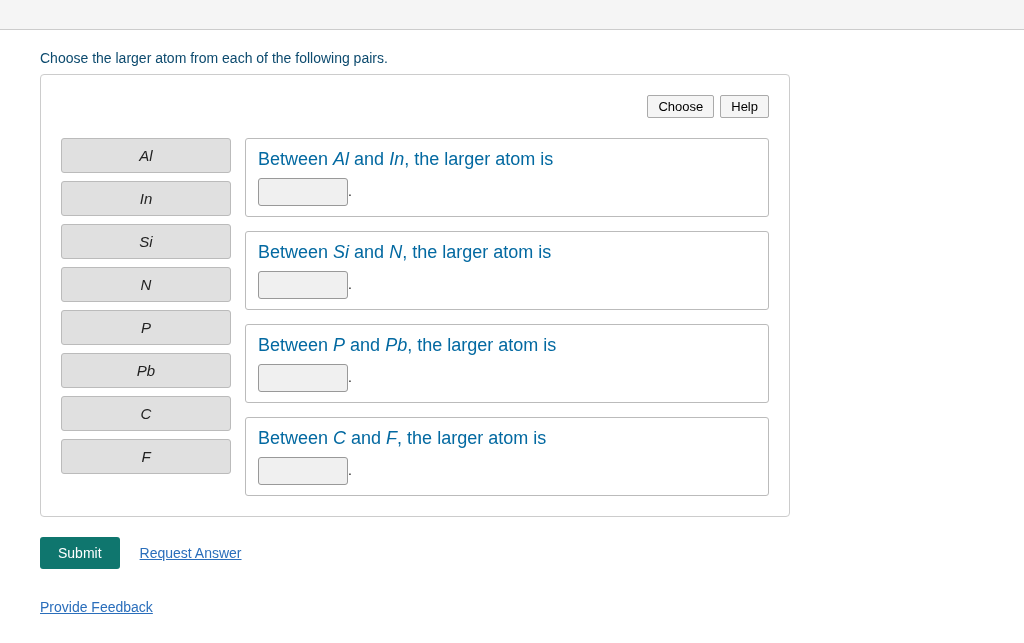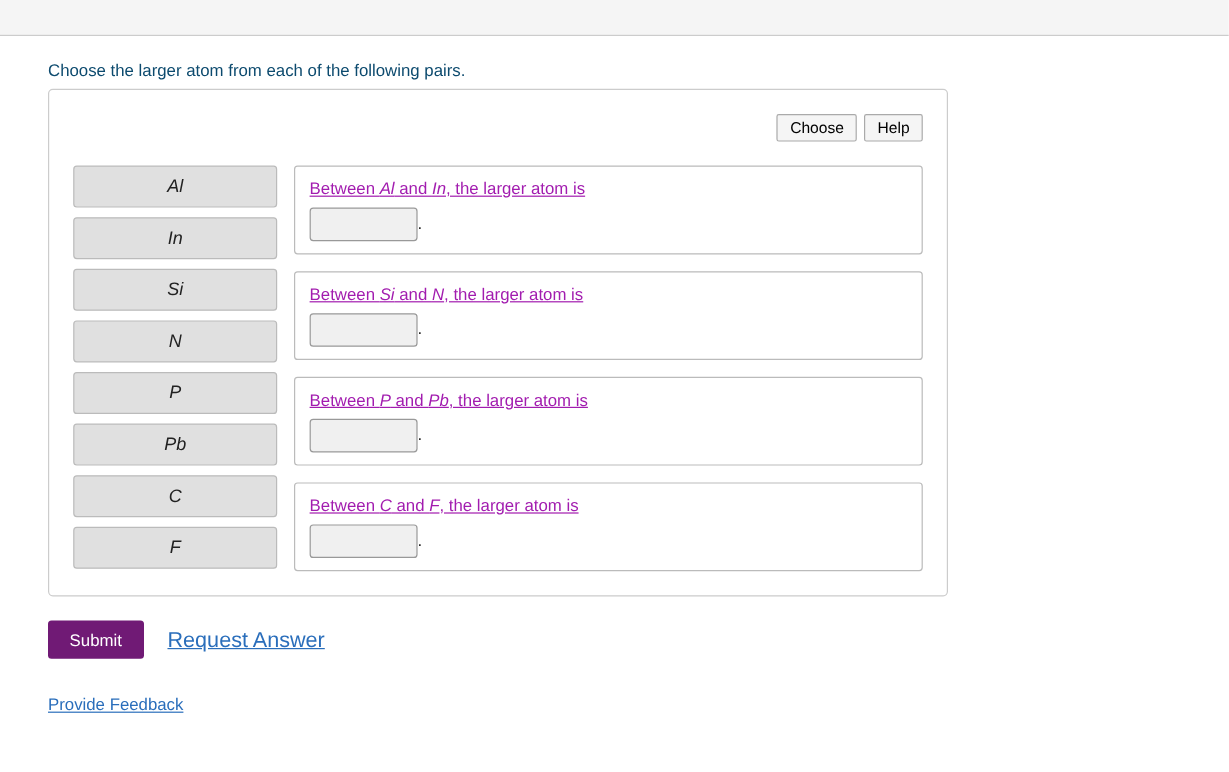--- a/index.html
+++ b/index.html
@@ -75,24 +75,23 @@
       gap: 14px;
       flex: 1;
     }
     .sentence-box {
       border: 1px solid #bbb;
       border-radius: 3px;
       padding: 10px 12px;
       background: #fff;
     }
     .sentence-text {
-      font-size: 14px;
+      font-size: 18px;
       margin-bottom: 8px;
-      color: #a21caf;
-      text-decoration: underline;
+      color: #0369a1;
     }
     .sentence-text em {
       font-style: italic;
     }
     .drop-area {
       display: inline-block;
       width: 90px;
       height: 28px;
       border: 1px solid #999;
       border-radius: 3px;
@@ -102,31 +101,31 @@
     .period {
       font-size: 14px;
     }
     .submit-row {
       margin-top: 20px;
       display: flex;
       align-items: center;
       gap: 20px;
     }
     .submit-btn {
-      background: #701a75;
+      background: #0f766e;
       color: #fff;
       border: none;
       padding: 8px 18px;
       font-size: 14px;
       border-radius: 3px;
       cursor: pointer;
     }
     .request-answer-link {
       color: #2a6ebb;
-      font-size: 18px;
+      font-size: 14px;
       text-decoration: underline;
       cursor: pointer;
       background: none;
       border: none;
     }
     .feedback-link {
       margin-top: 30px;
       color: #2a6ebb;
       font-size: 14px;
       text-decoration: underline;

